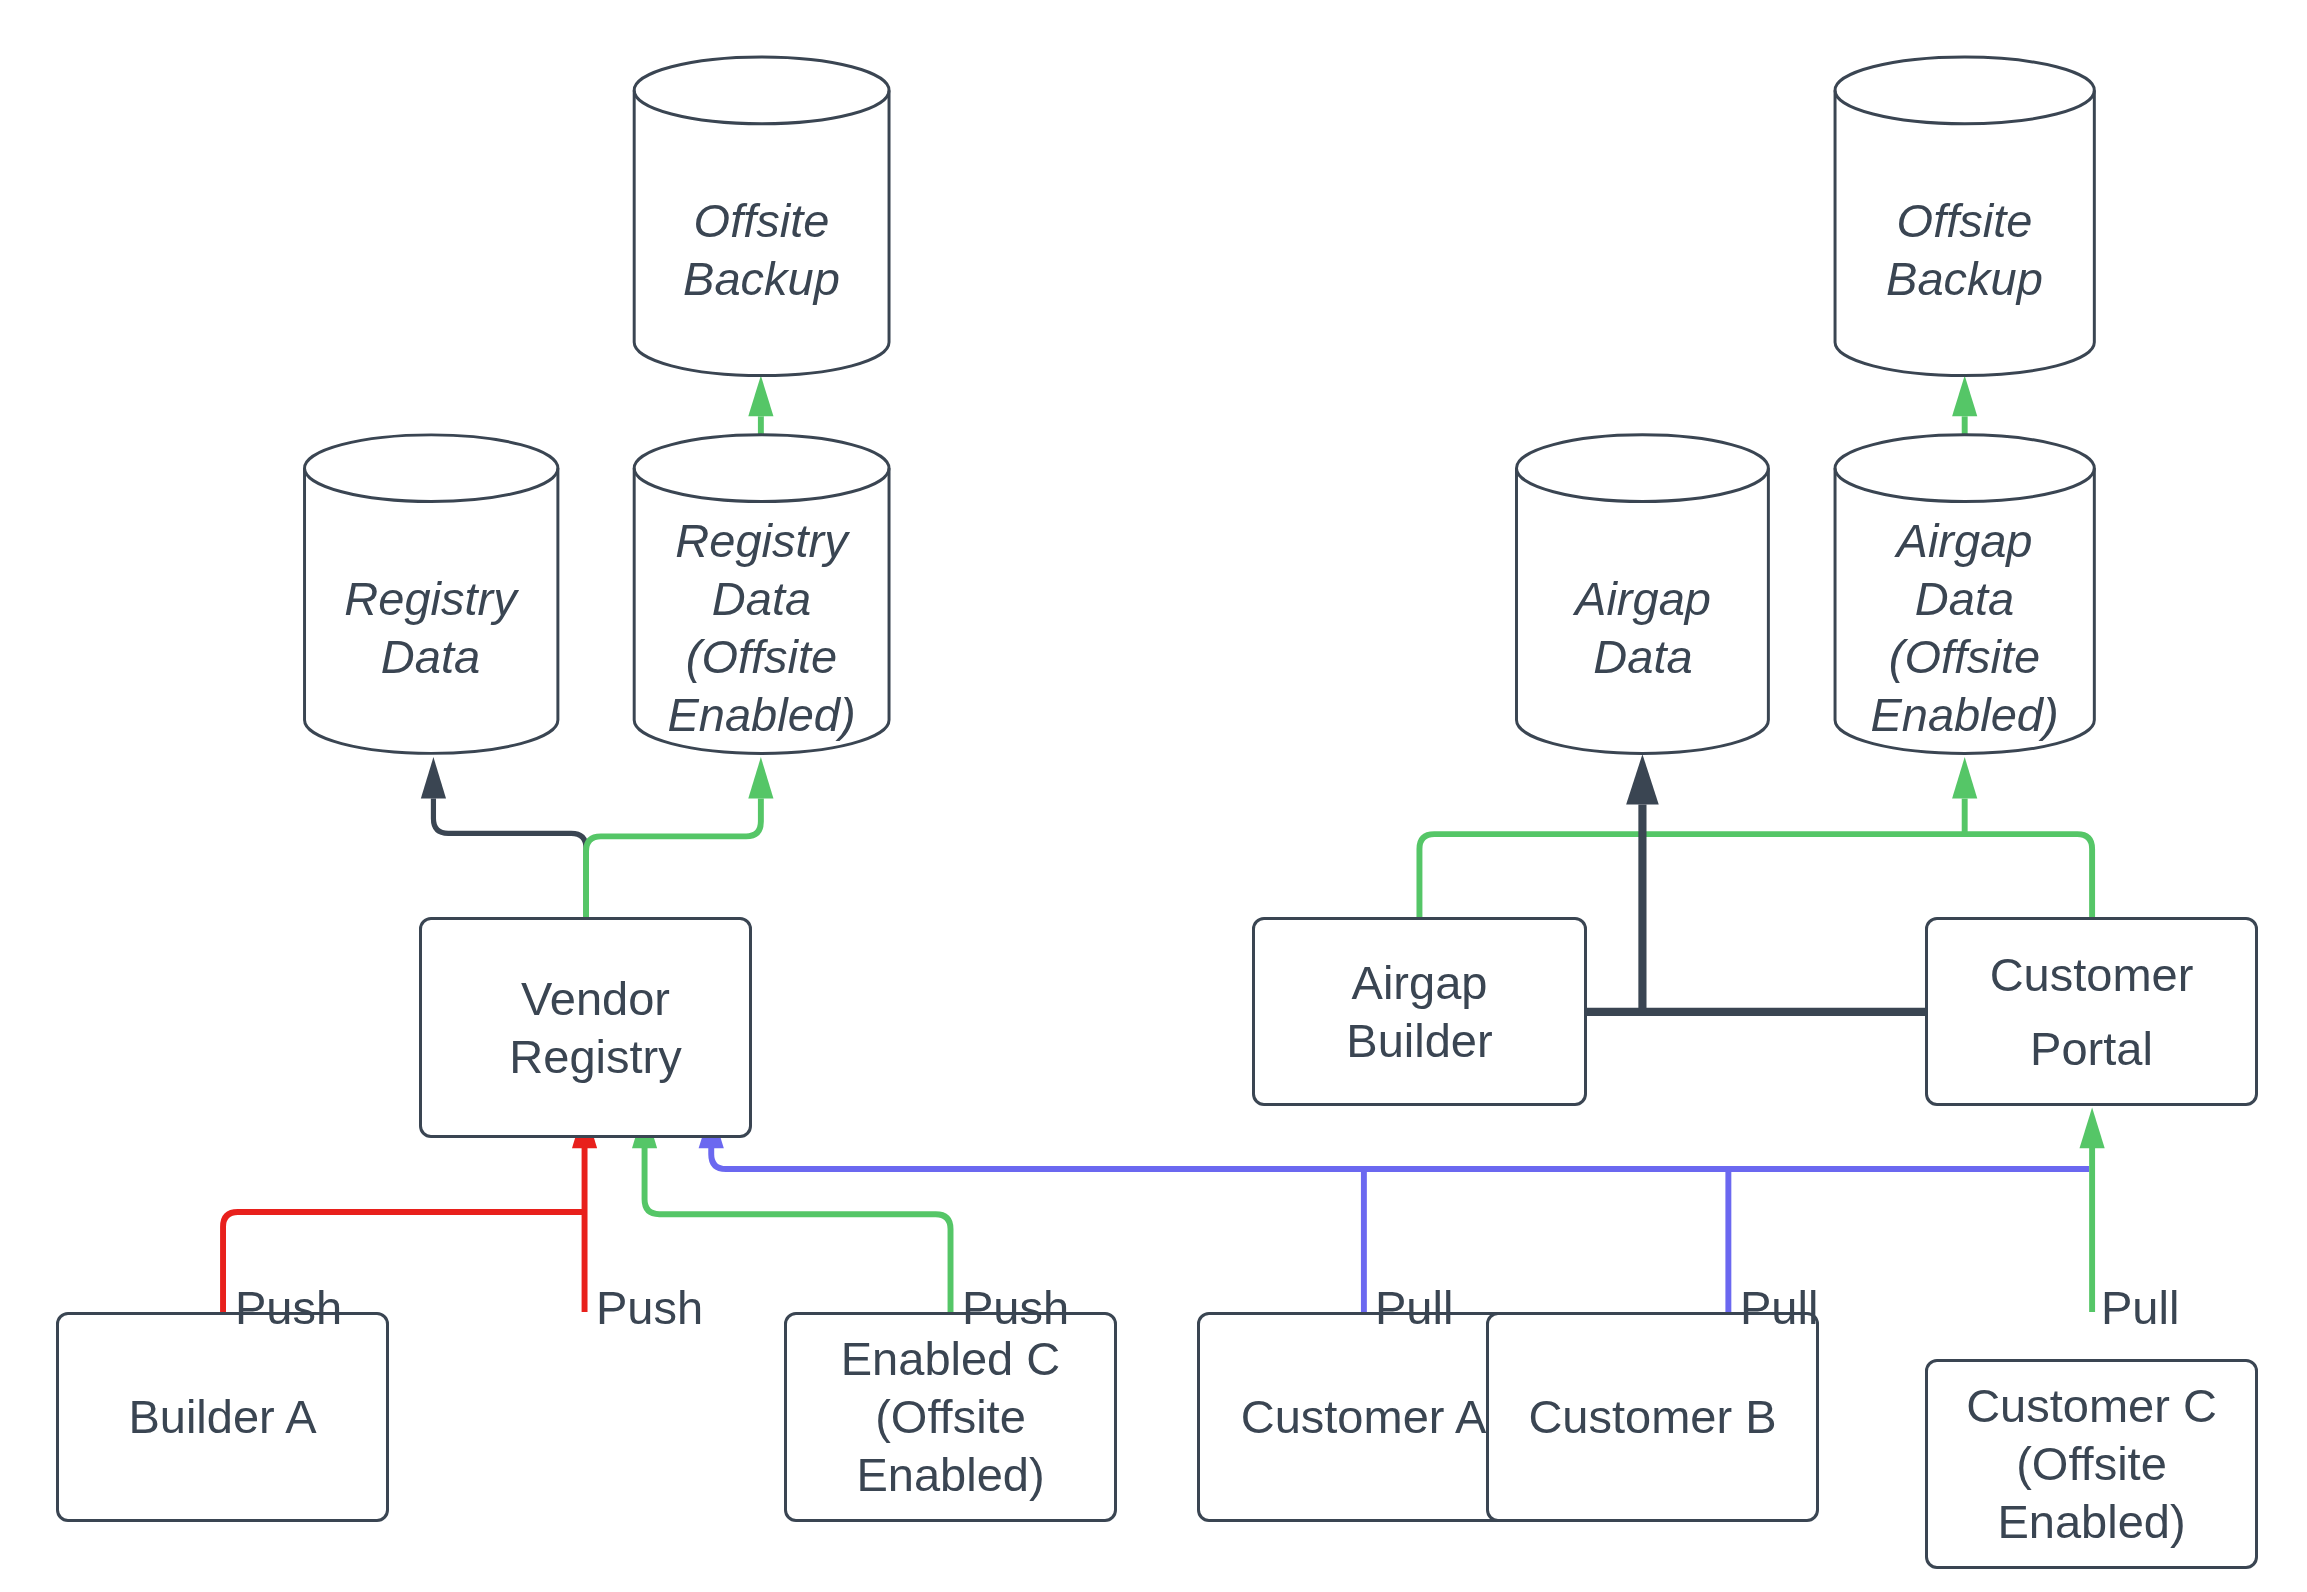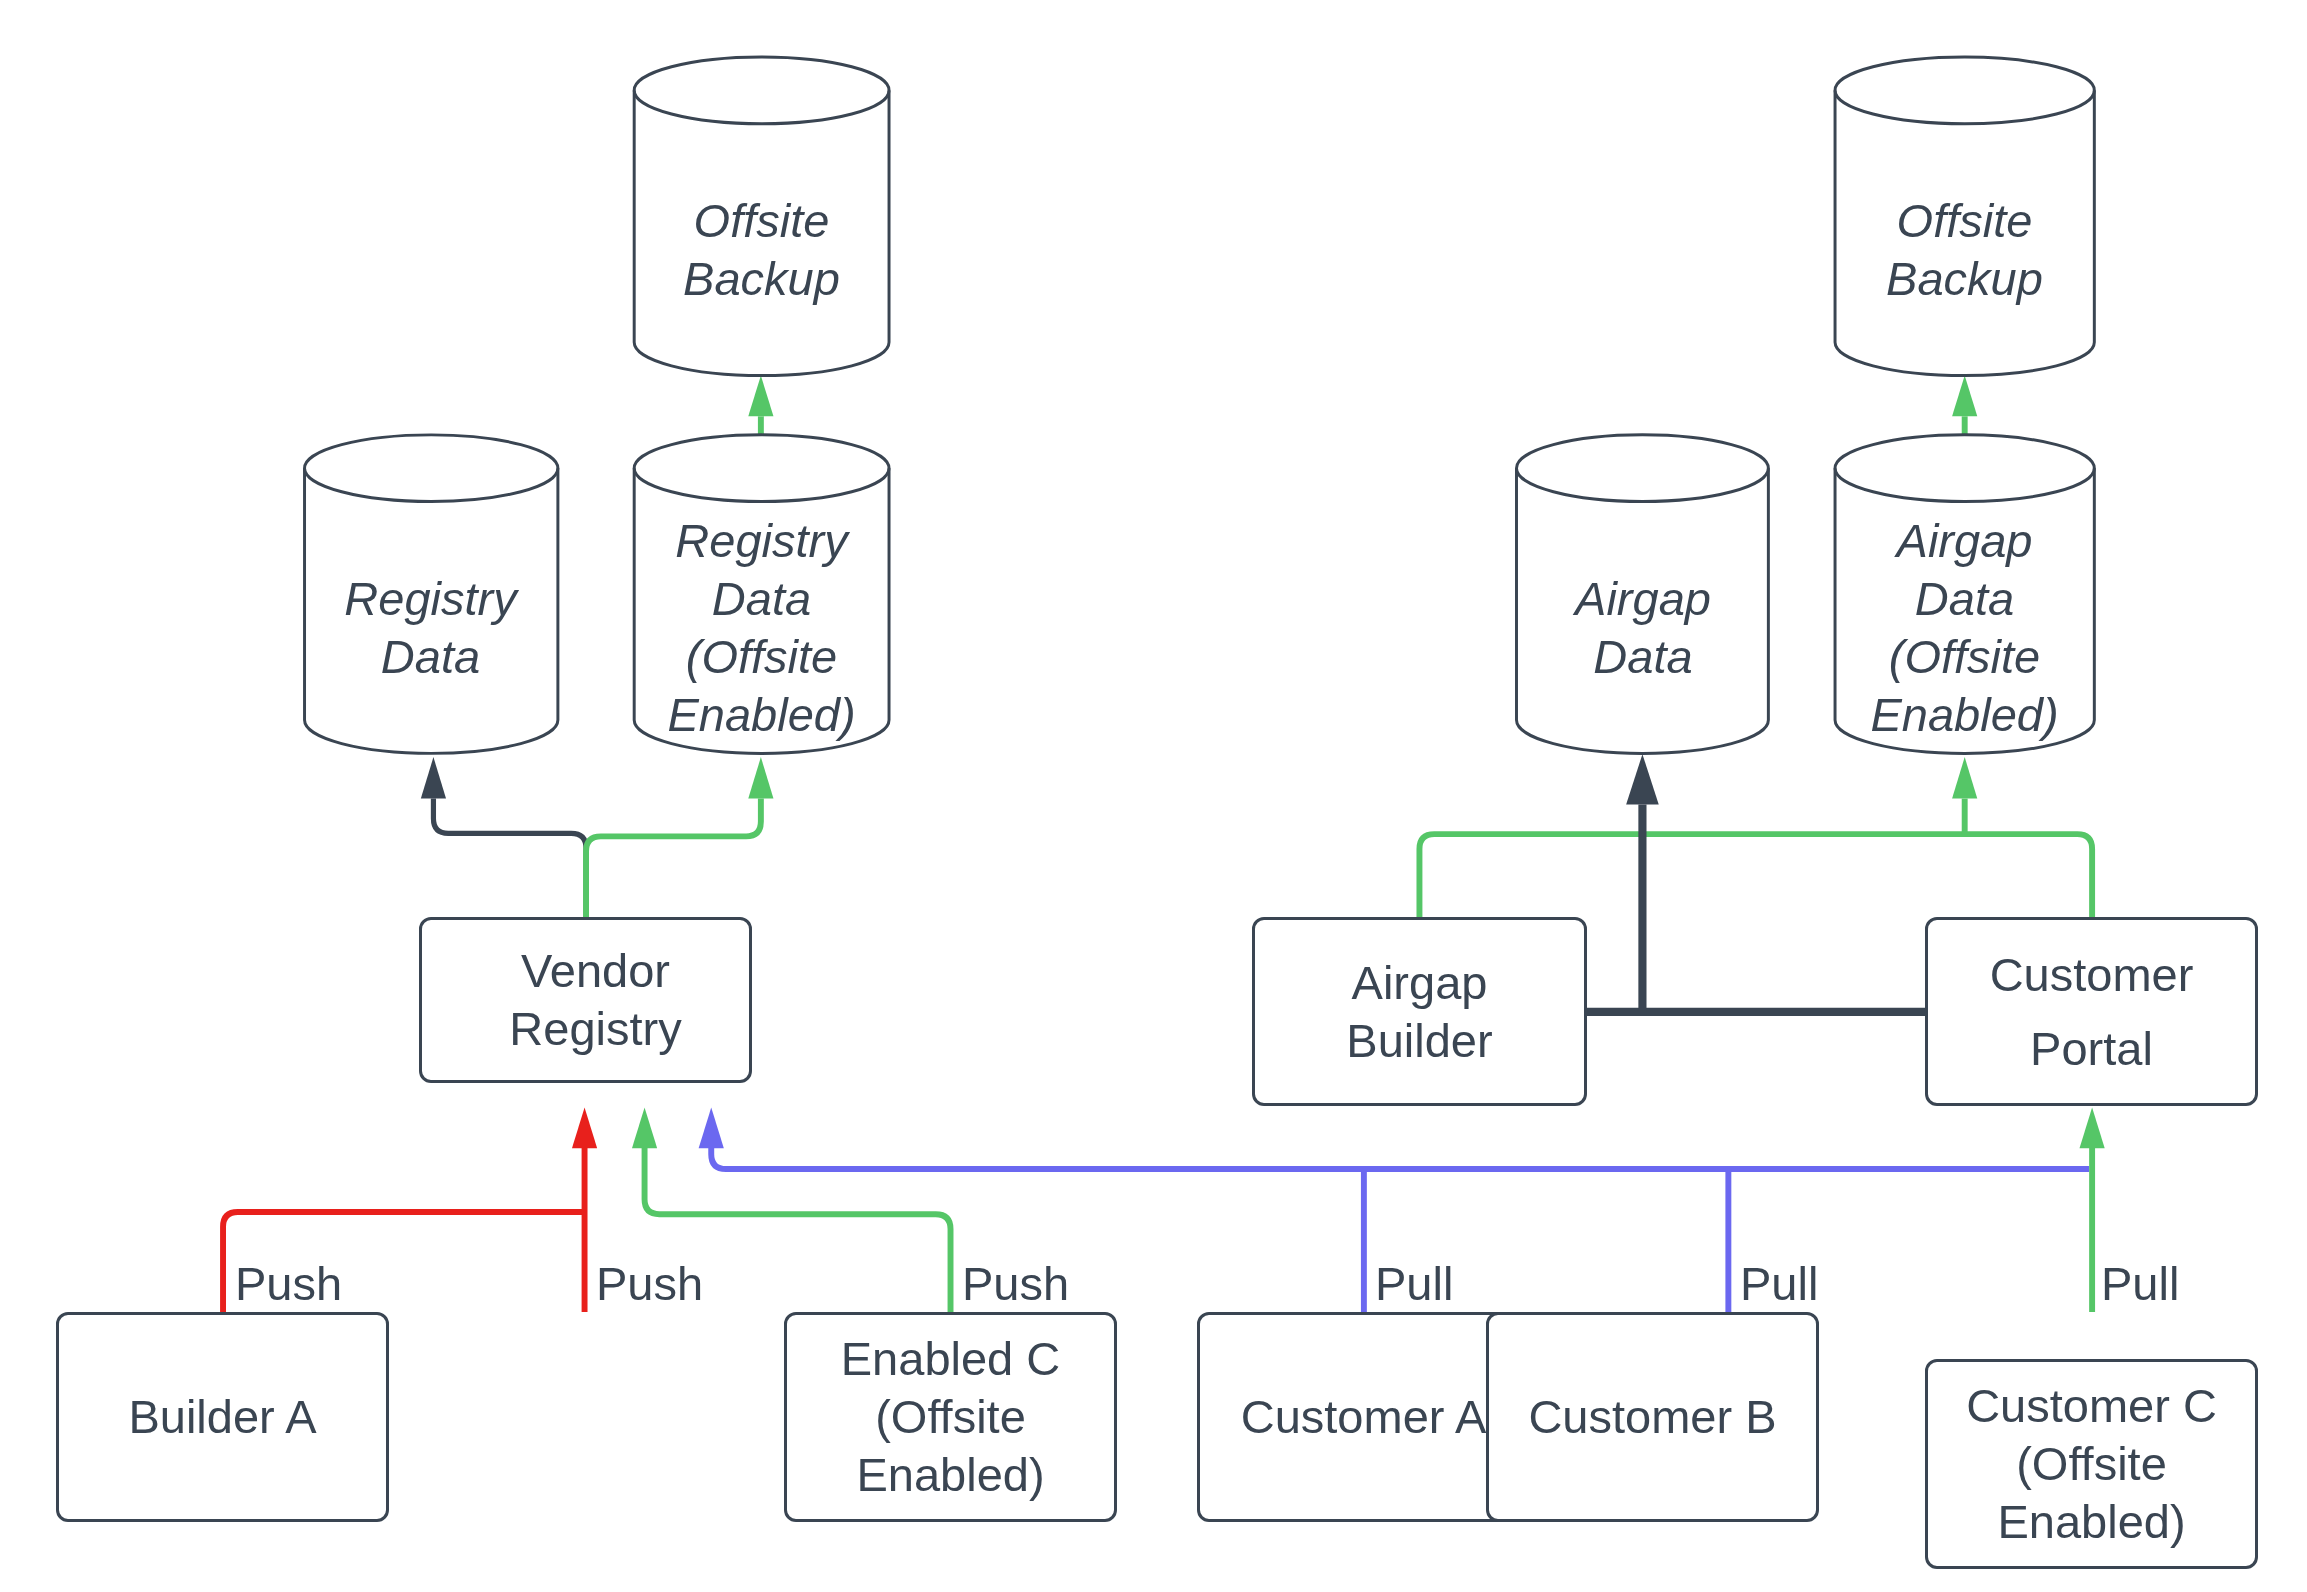--- a/index.html
+++ b/index.html
@@ -34,21 +34,21 @@
   }
   .cyl-label{
     position:absolute;box-sizing:border-box;
     display:flex;flex-direction:column;align-items:center;justify-content:center;
     font-size:47px;line-height:1.23;text-align:center;
     pointer-events:none;
     font-style:italic;
   }
   .edge-label{
     position:absolute;
-    font-size:47px;line-height:1.1;white-space:nowrap;
+    font-size:47px;line-height:1.1;white-space:nowrap;margin-top:24px;
   }
 </style>
 </head>
 <body>
 
 <div id="stage">
 
   <svg id="connectors" width="2307" height="1592" viewBox="0 0 3114 2149" xmlns="http://www.w3.org/2000/svg">
 
     <g>
@@ -155,21 +155,21 @@
     <span>Airgap</span>
     <span>Data</span>
   </div>
   <div class="cyl-label" style="left:1835px;top:502px;width:259px;height:252px;">
     <span>Airgap</span>
     <span>Data</span>
     <span>(Offsite</span>
     <span>Enabled)</span>
   </div>
 
-  <div class="node" style="left:419px;top:917px;width:333px;height:166px;padding-left:20px;">
+  <div class="node" style="left:419px;top:917px;width:333px;height:221px;padding-left:20px;">
     <span>Vendor</span>
     <span>Registry</span>
   </div>
   <div class="node" style="left:1252px;top:917px;width:335px;height:189px;">
     <span>Airgap</span>
     <span>Builder</span>
   </div>
   <div class="node" style="left:1925px;top:917px;width:333px;height:189px;gap:16px;">
     <span>Customer</span>
     <span>Portal</span>

